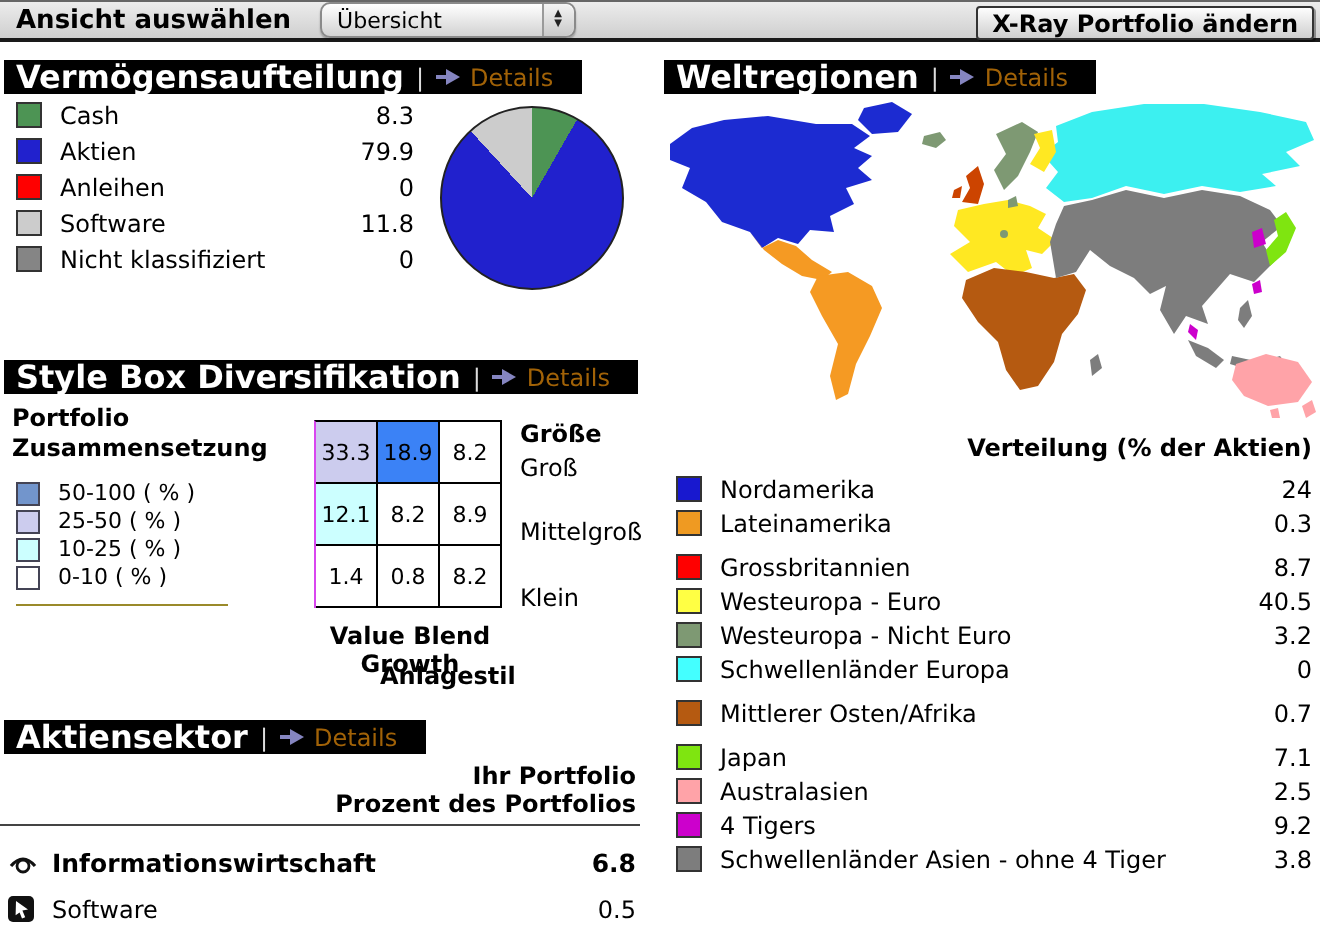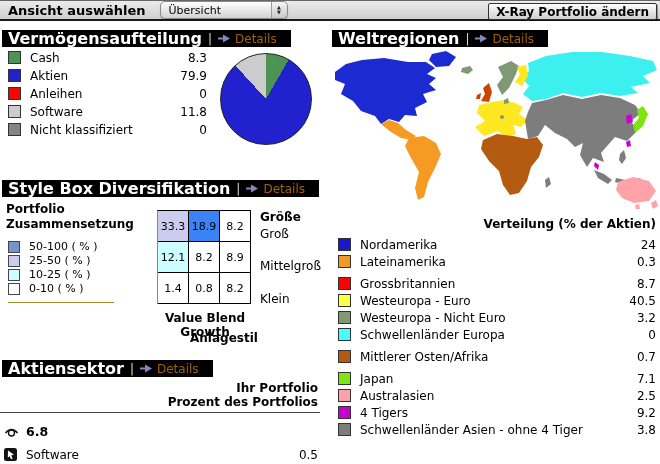--- a/index.html
+++ b/index.html
@@ -184,20 +184,21 @@
   </div>
   <div class="sector-rule"></div>
   <div id="sector-rows">
       <div class="srow bold">
         <span class="sic">
           <svg width="15" height="13" viewBox="0 0 15 13">
             <path d="M1.5 8 Q7.5 1 13.5 8" fill="none" stroke="#111" stroke-width="1.6"></path>
             <circle cx="7.5" cy="8" r="3" fill="#fff" stroke="#111" stroke-width="1.4"></circle>
           </svg>
         </span>
+        <span class="lbl">Informationswirtschaft</span>
         <span class="val">6.8</span>
       </div>
       <div class="srow">
         <span class="sic">
           <svg width="13" height="13" viewBox="0 0 13 13">
             <rect width="13" height="13" rx="2.5" fill="#111"></rect>
             <path d="M4 2.5 L10 6.8 L7.2 7.3 L8.6 10.6 L7 11.3 L5.8 8.2 L3.8 9.6 Z" fill="#fff"></path>
           </svg>
         </span>
         <span class="lbl">Software</span>

